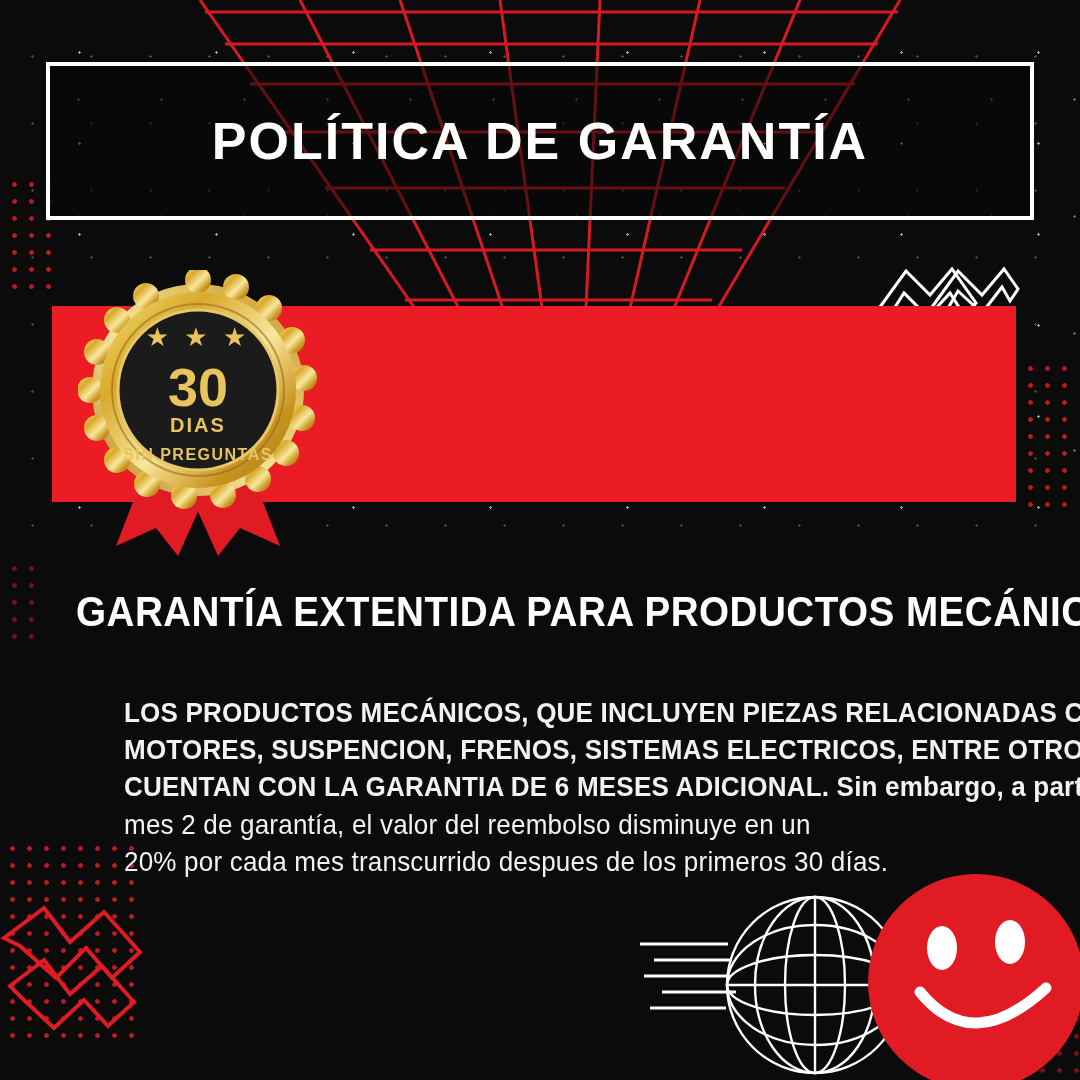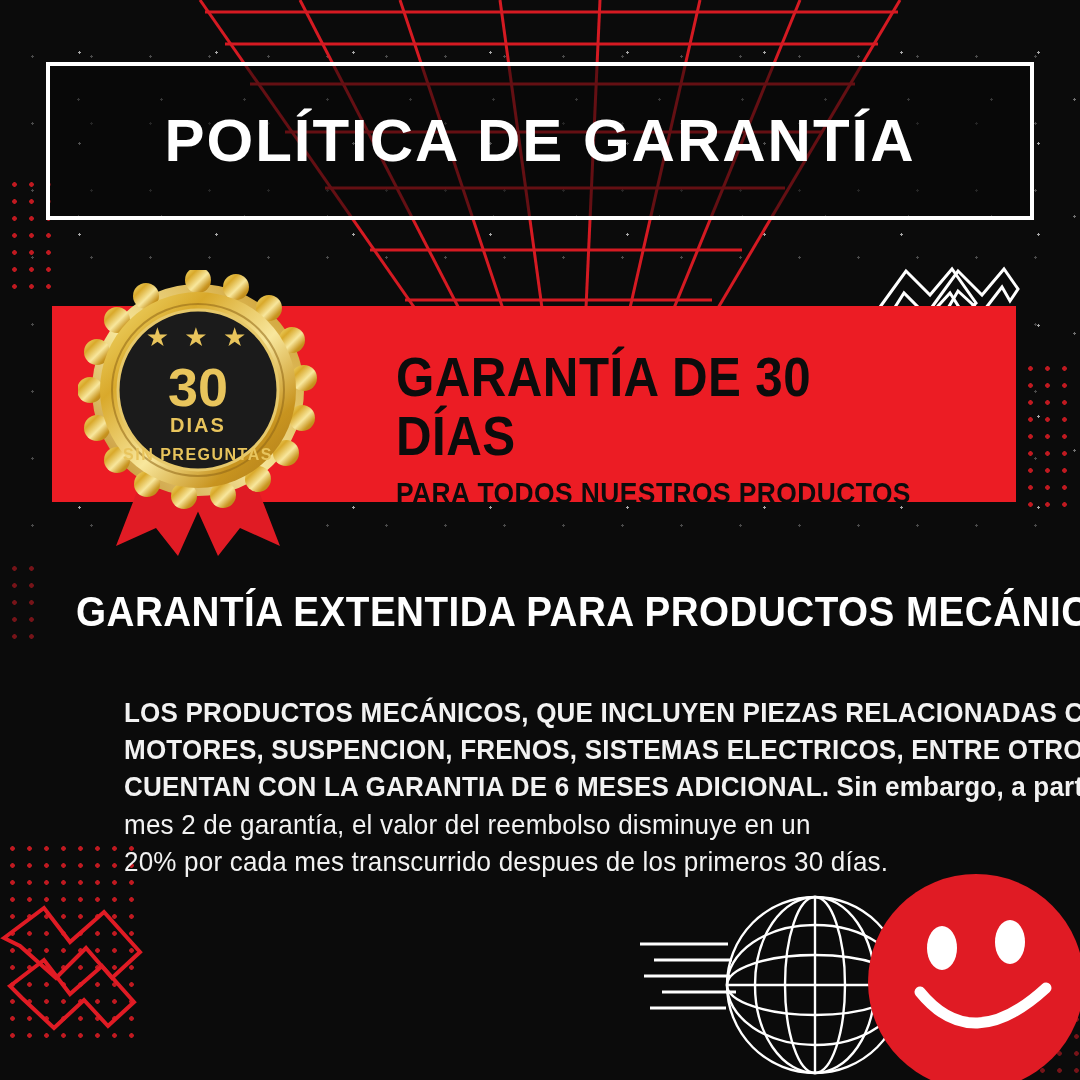--- a/index.html
+++ b/index.html
@@ -78,21 +78,21 @@
     left: 46px; top: 62px;
     width: 988px; height: 158px;
     border: 4px solid #ffffff;
     display: flex;
     align-items: center;
     justify-content: center;
     background: rgba(8,8,8,.55);
   }
   .title-text {
     color: #ffffff;
-    font-size: 60px;
+    font-size: 52px;
     font-weight: 700;
     letter-spacing: 2px;
     line-height: 1;
     white-space: nowrap;
     text-align: center;
   }
 
   
   .banner {
     position: absolute;
@@ -237,24 +237,20 @@
       <path d="M70 122 Q122 186 196 118" fill="none" stroke="#ffffff" stroke-width="11" stroke-linecap="round"></path>
     </svg>
   </div>
 
   <div class="title-box">
     <div class="title-text">POLÍTICA DE GARANTÍA</div>
   </div>
 
   <div class="banner"></div>
 
-  <div class="banner-texts">
-    <div class="banner-title">GARANTÍA DE 30 DÍAS</div>
-    <div class="banner-sub">PARA TODOS NUESTROS PRODUCTOS</div>
-  </div>
 
   <div class="badge-wrap">
     <svg viewBox="0 0 240 290" width="240" height="290">
       <defs>
         <linearGradient id="gold" x1="0" y1="0" x2="1" y2="1">
           <stop offset="0%" stop-color="#f6e27a"></stop>
           <stop offset="28%" stop-color="#d9a92b"></stop>
           <stop offset="55%" stop-color="#f8e79d"></stop>
           <stop offset="78%" stop-color="#c8941f"></stop>
           <stop offset="100%" stop-color="#a9761a"></stop>

